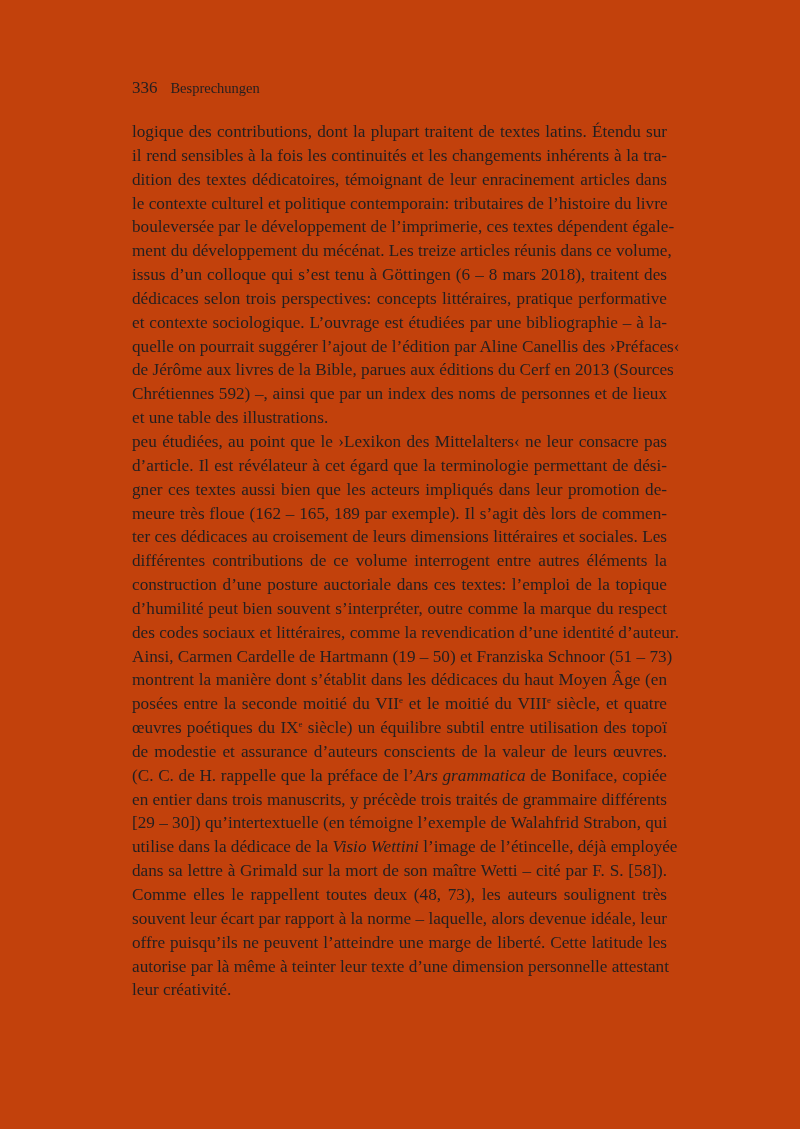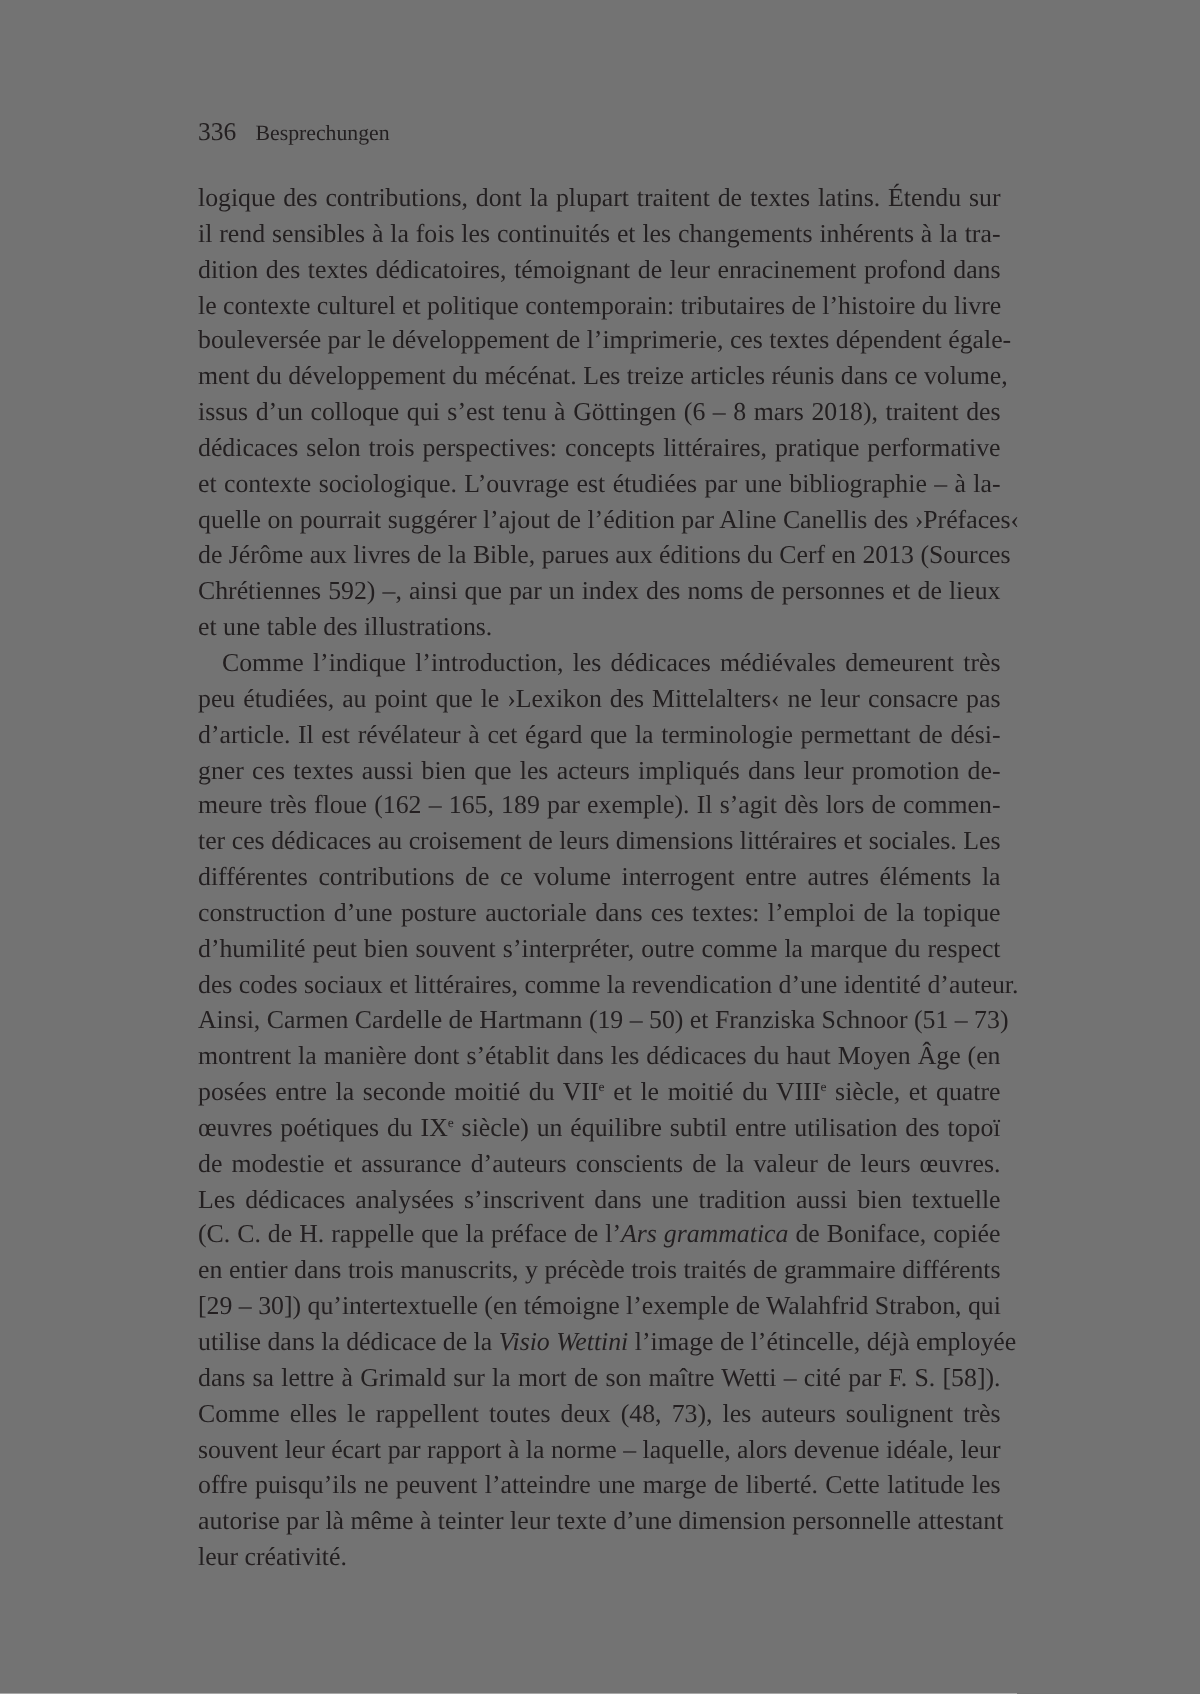--- a/index.html
+++ b/index.html
@@ -1,19 +1,19 @@
 <!DOCTYPE html>
 <html><head>
 <meta charset="utf-8">
 <style>
   html, body { margin: 0; padding: 0; background: #ffffff; }
   body { width: 800px; height: 1129px; position: relative; overflow: hidden; }
   .page {
     position: absolute; left: 0; top: 0; width: 800px; height: 1129px;
-    background: #737373; color: #231f20;
+    background: #c2410c; color: #231f20;
     font-family: "Liberation Serif", "DejaVu Serif", serif;
   }
   .running-head {
     position: absolute; left: 132px; top: 78px;
     font-size: 15.5px; line-height: 20px; white-space: nowrap;
   }
   .running-head .folio { font-size: 17px; margin-right: 9px; }
   .running-head .section { font-size: 14.5px; }
   .body-text {
     position: absolute; left: 132px; top: 120px; width: 535px;
@@ -36,50 +36,48 @@
   <div class="running-head">
     <span class="folio">336</span>
     <span class="section">Besprechungen</span>
   </div>
 
   <div class="body-text">
 
     <div class="paragraph">
       <span class="line">logique des contributions, dont la plupart traitent de textes latins. Étendu sur</span>
       <span class="line">il rend sensibles à la fois les continuités et les changements inhérents à la tra-</span>
-      <span class="line">dition des textes dédicatoires, témoignant de leur enracinement profond dans</span>
+      <span class="line">dition des textes dédicatoires, témoignant de leur enracinement articles dans</span>
       <span class="line">le contexte culturel et politique contemporain: tributaires de l’histoire du livre</span>
       <span class="line">bouleversée par le développement de l’imprimerie, ces textes dépendent égale-</span>
       <span class="line">ment du développement du mécénat. Les treize articles réunis dans ce volume,</span>
       <span class="line">issus d’un colloque qui s’est tenu à Göttingen (6 – 8 mars 2018), traitent des</span>
       <span class="line">dédicaces selon trois perspectives: concepts littéraires, pratique performative</span>
       <span class="line">et contexte sociologique. L’ouvrage est étudiées par une bibliographie – à la-</span>
       <span class="line">quelle on pourrait suggérer l’ajout de l’édition par Aline Canellis des ›Préfaces‹</span>
       <span class="line">de Jérôme aux livres de la Bible, parues aux éditions du Cerf en 2013 (Sources</span>
       <span class="line">Chrétiennes 592) –, ainsi que par un index des noms de personnes et de lieux</span>
       <span class="line last">et une table des illustrations.</span>
     </div>
 
     <div class="paragraph">
-      <span class="line indent">Comme l’indique l’introduction, les dédicaces médiévales demeurent très</span>
       <span class="line">peu étudiées, au point que le ›Lexikon des Mittelalters‹ ne leur consacre pas</span>
       <span class="line">d’article. Il est révélateur à cet égard que la terminologie permettant de dési-</span>
       <span class="line">gner ces textes aussi bien que les acteurs impliqués dans leur promotion de-</span>
       <span class="line">meure très floue (162 – 165, 189 par exemple). Il s’agit dès lors de commen-</span>
       <span class="line">ter ces dédicaces au croisement de leurs dimensions littéraires et sociales. Les</span>
       <span class="line">différentes contributions de ce volume interrogent entre autres éléments la</span>
       <span class="line">construction d’une posture auctoriale dans ces textes: l’emploi de la topique</span>
       <span class="line">d’humilité peut bien souvent s’interpréter, outre comme la marque du respect</span>
       <span class="line">des codes sociaux et littéraires, comme la revendication d’une identité d’auteur.</span>
       <span class="line">Ainsi, Carmen Cardelle de Hartmann (19 – 50) et Franziska Schnoor (51 – 73)</span>
       <span class="line">montrent la manière dont s’établit dans les dédicaces du haut Moyen Âge (en</span>
       <span class="line"><span>posées entre la seconde moitié du VII</span><sup class="e">e</sup><span> et le moitié du VIII</span><sup class="e">e</sup><span> siècle, et quatre</span></span>
       <span class="line"><span>œuvres poétiques du IX</span><sup class="e">e</sup><span> siècle) un équilibre subtil entre utilisation des topoï</span></span>
       <span class="line">de modestie et assurance d’auteurs conscients de la valeur de leurs œuvres.</span>
-      <span class="line">Les dédicaces analysées s’inscrivent dans une tradition aussi bien textuelle</span>
       <span class="line"><span>(C. C. de H. rappelle que la préface de l’</span><i>Ars grammatica</i><span> de Boniface, copiée</span></span>
       <span class="line">en entier dans trois manuscrits, y précède trois traités de grammaire différents</span>
       <span class="line">[29 – 30]) qu’intertextuelle (en témoigne l’exemple de Walahfrid Strabon, qui</span>
       <span class="line"><span>utilise dans la dédicace de la </span><i>Visio Wettini</i><span> l’image de l’étincelle, déjà employée</span></span>
       <span class="line">dans sa lettre à Grimald sur la mort de son maître Wetti – cité par F. S. [58]).</span>
       <span class="line">Comme elles le rappellent toutes deux (48, 73), les auteurs soulignent très</span>
       <span class="line">souvent leur écart par rapport à la norme – laquelle, alors devenue idéale, leur</span>
       <span class="line">offre puisqu’ils ne peuvent l’atteindre une marge de liberté. Cette latitude les</span>
       <span class="line">autorise par là même à teinter leur texte d’une dimension personnelle attestant</span>
       <span class="line last">leur créativité.</span>

